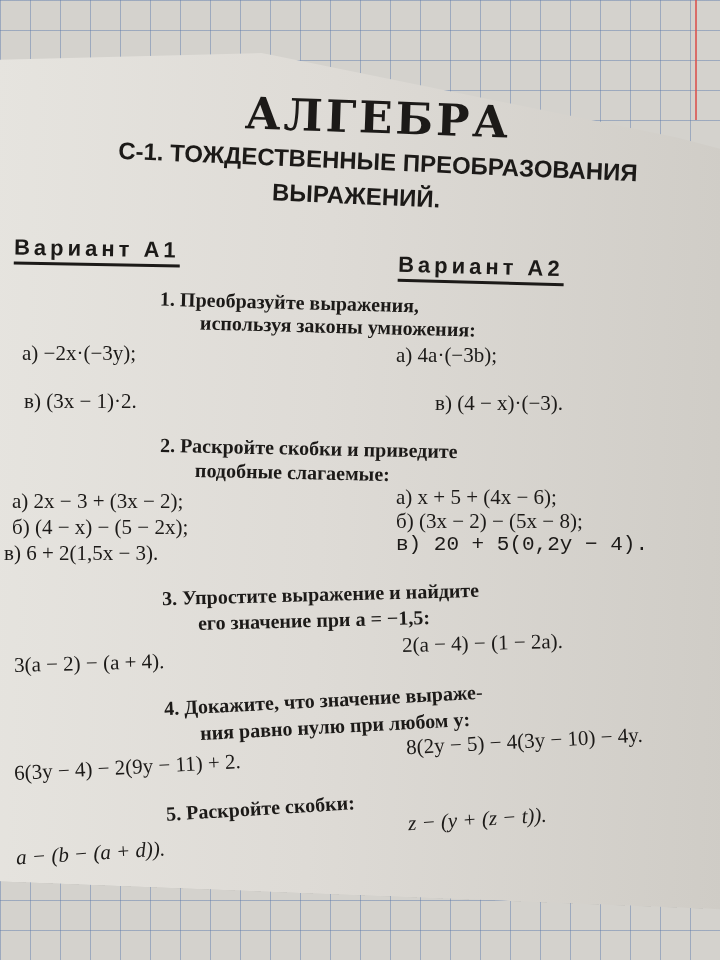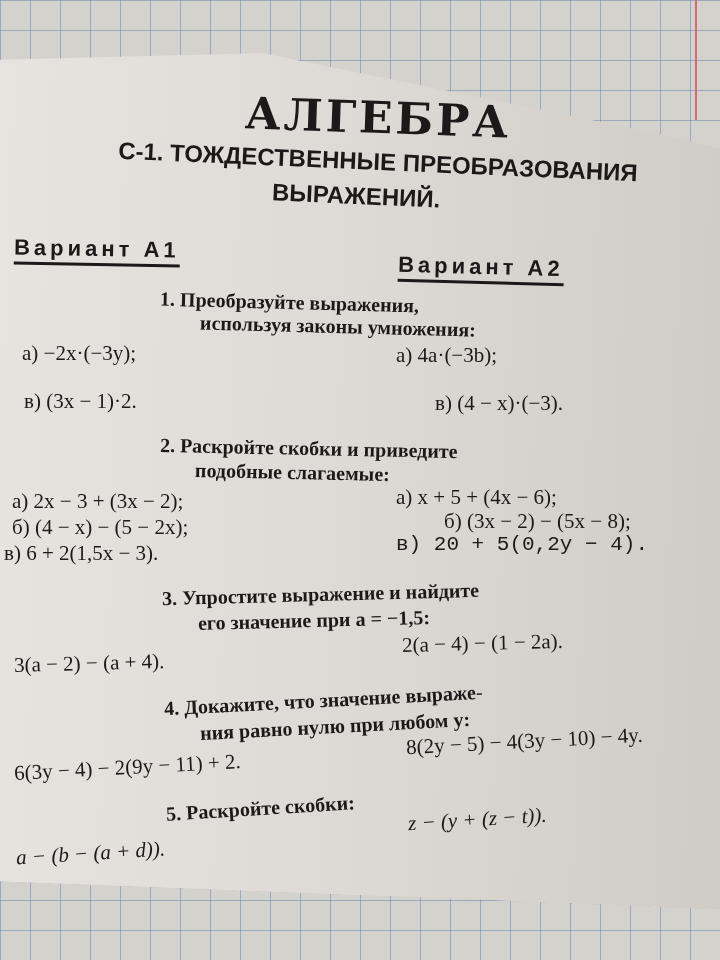--- a/index.html
+++ b/index.html
@@ -74,21 +74,21 @@
   <div class="abs expr" style="left:12px; top:388px;margin-left:12px;">в) (3x − 1)·2.</div>
   <div class="abs expr" style="left:396px; top:342px;">а) 4a·(−3b);</div>
   <div class="abs expr" style="left:396px; top:390px;margin-left:39px;">в) (4 − x)·(−3).</div>
 
   <div class="abs task" style="left:160px; top:436px; transform:rotate(1.2deg);">2. Раскройте скобки и приведите</div>
   <div class="abs task" style="left:195px; top:460px; transform:rotate(1.2deg);">подобные слагаемые:</div>
   <div class="abs expr" style="left:12px; top:488px;">а) 2x − 3 + (3x − 2);</div>
   <div class="abs expr" style="left:12px; top:514px;">б) (4 − x) − (5 − 2x);</div>
   <div class="abs expr" style="left:4px; top:540px;text-align:center;">в) 6 + 2(1,5x − 3).</div>
   <div class="abs expr" style="left:396px; top:484px;">а) x + 5 + (4x − 6);</div>
-  <div class="abs expr" style="left:396px; top:508px;margin-left:48px;">б) (3x − 2) − (5x − 8);</div>
+  <div class="abs expr" style="left:396px; top:508px;">б) (3x − 2) − (5x − 8);</div>
   <div class="abs expr" style="left:396px; top:532px;font-family:Liberation Mono, monospace;">в) 20 + 5(0,2y − 4).</div>
 
   <div class="abs task" style="left:162px; top:582px; transform:rotate(-1.5deg);">3. Упростите выражение и найдите</div>
   <div class="abs task" style="left:198px; top:608px; transform:rotate(-1.5deg);">его значение при a = −1,5:</div>
   <div class="abs expr" style="left:14px; top:650px; transform:rotate(-1.5deg);">3(a − 2) − (a + 4).</div>
   <div class="abs expr" style="left:402px; top:630px; transform:rotate(-1.5deg);">2(a − 4) − (1 − 2a).</div>
 
   <div class="abs task" style="left:164px; top:688px; transform:rotate(-3deg);">4. Докажите, что значение выраже-</div>
   <div class="abs task" style="left:200px; top:714px; transform:rotate(-3deg);">ния равно нулю при любом y:</div>
   <div class="abs expr" style="left:14px; top:754px; transform:rotate(-3deg);">6(3y − 4) − 2(9y − 11) + 2.</div>

